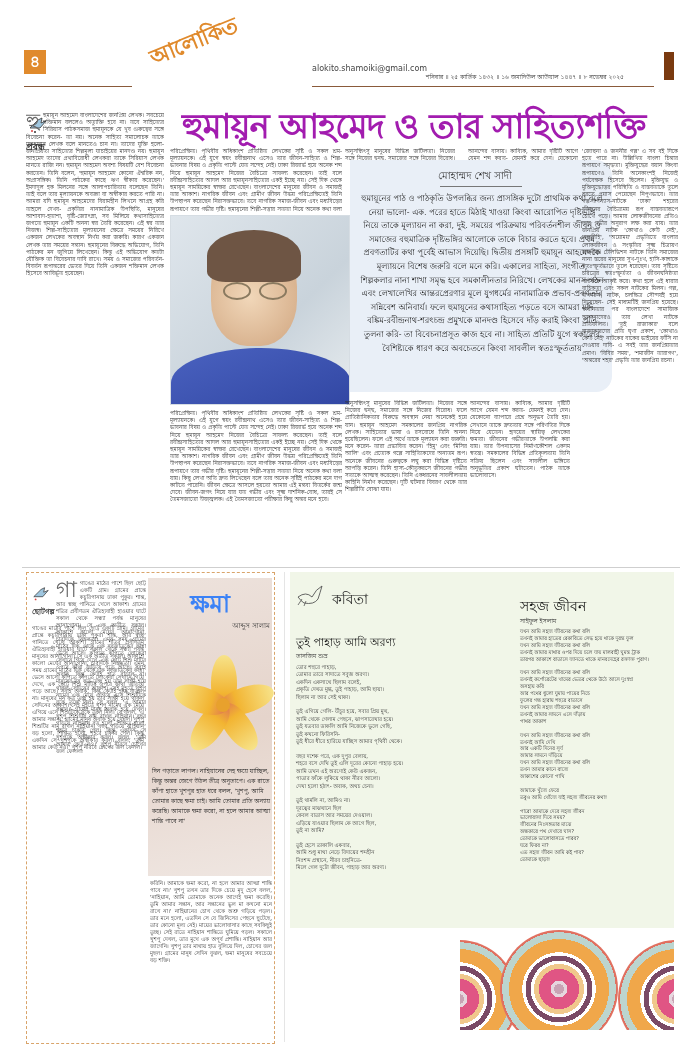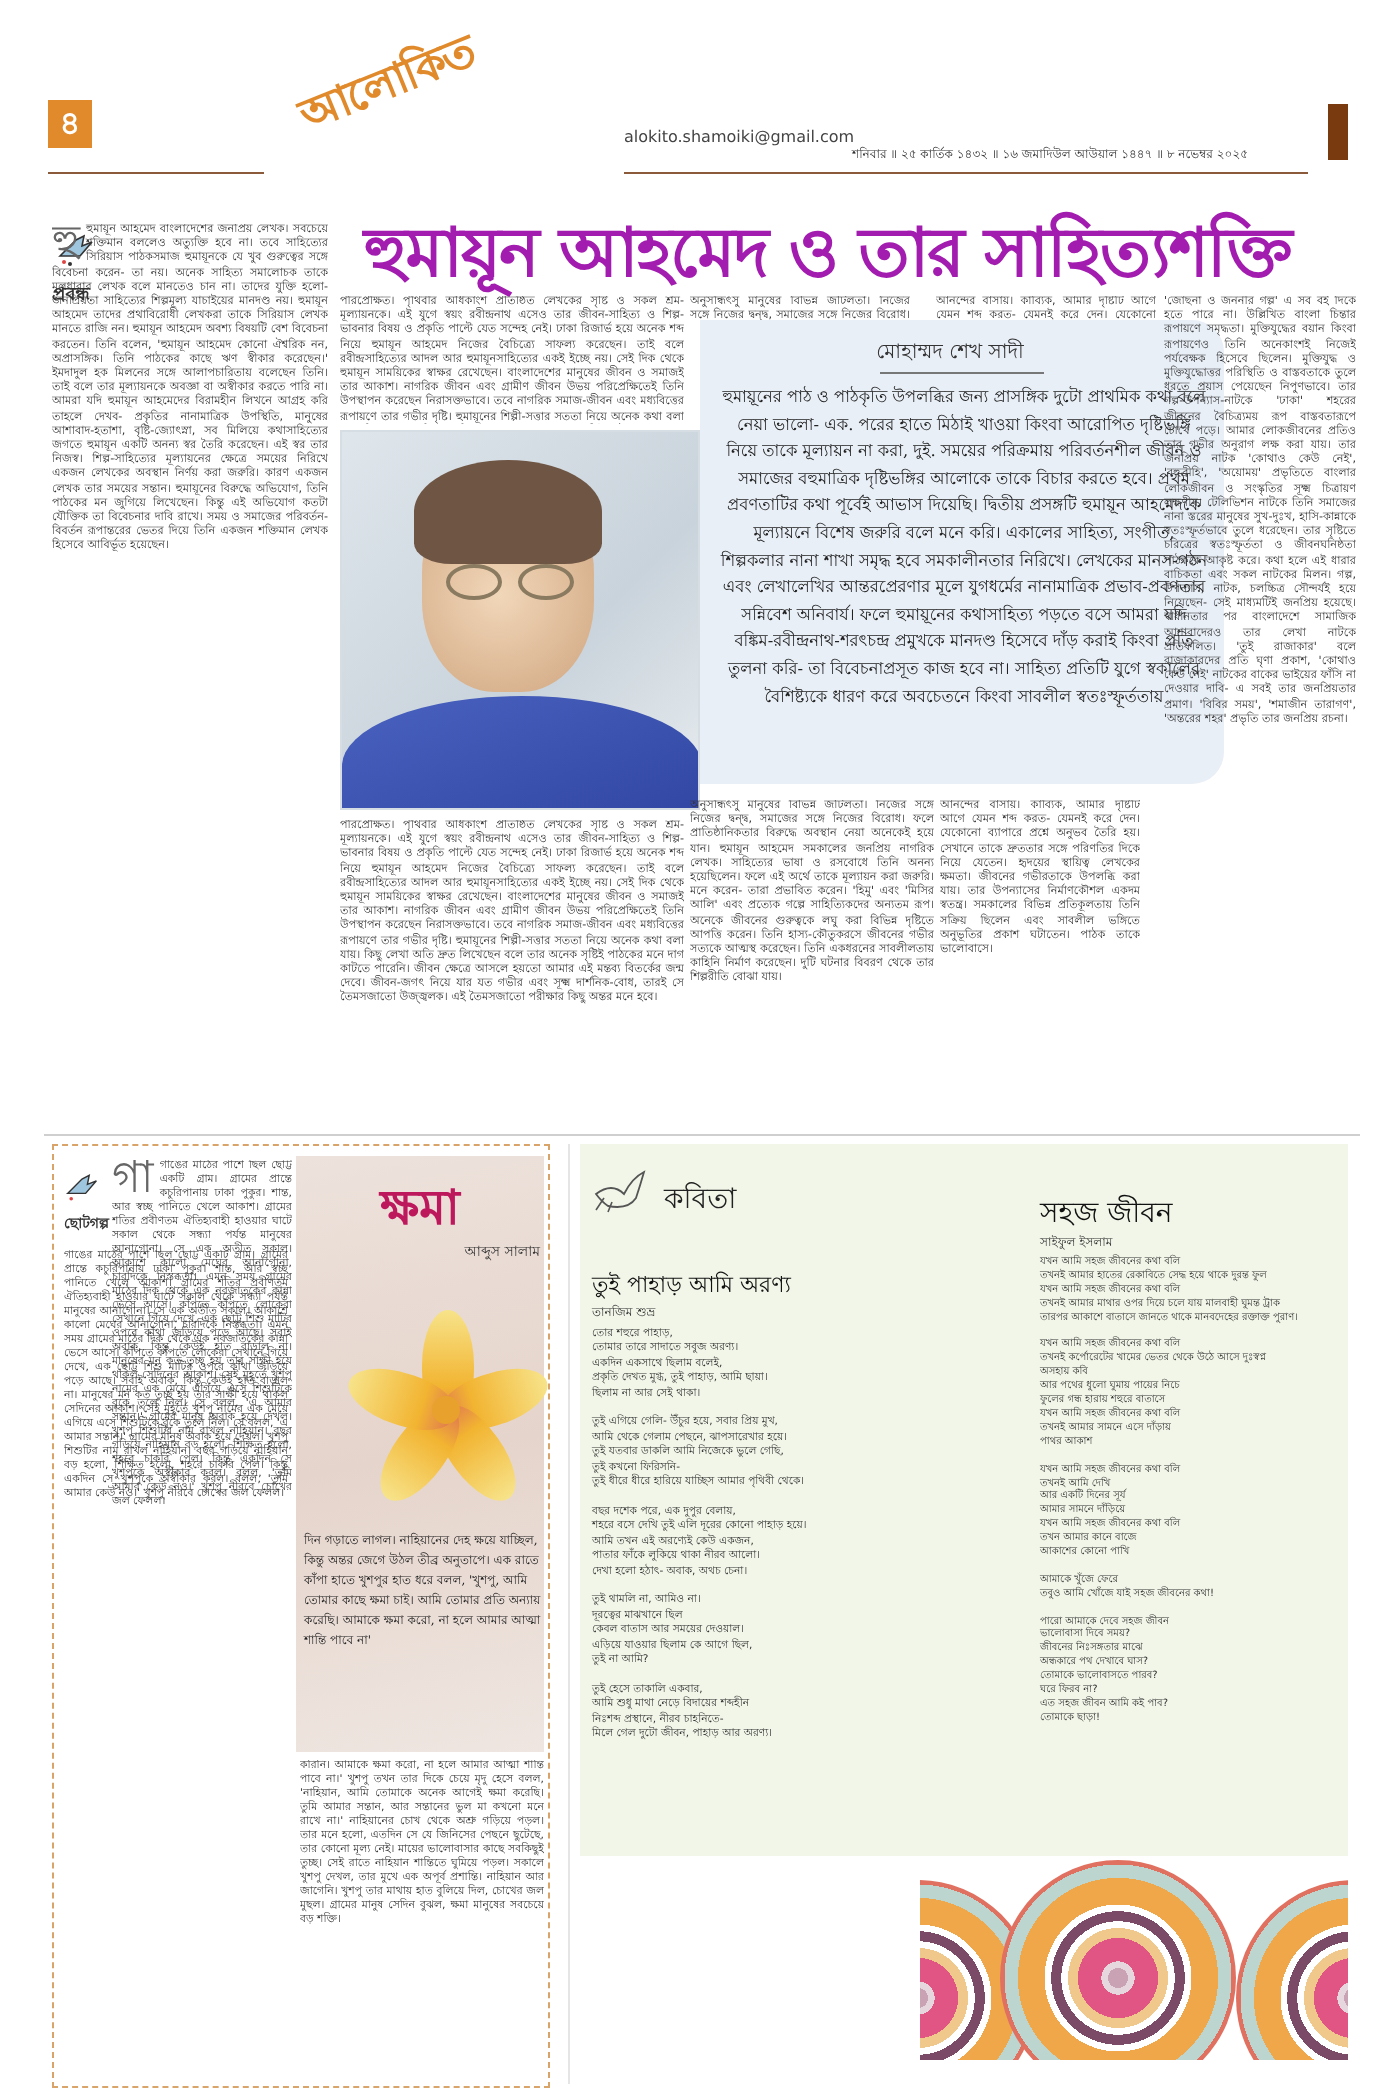--- a/index.html
+++ b/index.html
@@ -36,21 +36,21 @@
   .quote-box { position: absolute; left: 350px; top: 160px; width: 262px; height: 232px; background: #e9eff7; border-radius: 0 16px 16px 0; }
   .quote-author { position: absolute; left: 350px; top: 168px; width: 250px; text-align: center; font-family: "DejaVu Serif", serif; font-size: 10px; color: #333; }
   .quote-rule { position: absolute; left: 440px; top: 186px; width: 82px; height: 1px; background: #777; }
   .quote-text { position: absolute; left: 360px; top: 192px; width: 244px; text-align: center; font-family: "DejaVu Serif", serif; font-size: 8.2px; line-height: 13.6px; color: #222; }
 
   .feature-bottom-rule { position: absolute; left: 22px; top: 567px; width: 658px; height: 1px; background: #cfcfcf; }
   .story-frame { position: absolute; left: 26px; top: 572px; width: 249px; height: 472px; border: 1.5px dashed #d9a46a; }
   .story-icon { position: absolute; left: 32px; top: 585px; width: 18px; height: 18px; }
   .story-cat { position: absolute; left: 32px; top: 606px; font-size: 7px; font-weight: bold; color: #333; }
   .story-art { position: absolute; left: 148px; top: 578px; width: 124px; height: 298px; background: linear-gradient(170deg,#ede2dc,#e5d4cb 50%,#efe6e1); }
-  .story-title { position: absolute; left: 150px; top: 585px; width: 120px; text-align: center; font-family: "DejaVu Serif", serif; font-size: 24px; font-weight: bold; color: #be185d; }
+  .story-title { position: absolute; left: 150px; top: 585px; width: 120px; text-align: center; font-family: "DejaVu Serif", serif; font-size: 24px; font-weight: bold; color: #3b82f6; }
   .story-author { position: absolute; left: 150px; top: 620px; width: 120px; text-align: right; font-size: 7px; color: #333; }
   .flower { position: absolute; left: 166px; top: 650px; width: 110px; height: 110px; }
   .flower .petal { position: absolute; left: 45px; top: 5px; width: 26px; height: 55px; border-radius: 50% 50% 45% 45%; background: linear-gradient(#f7e38a,#f2b431 70%,#e07a50); transform-origin: 13px 52px; }
   .flower .center { position: absolute; left: 50px; top: 48px; width: 14px; height: 14px; border-radius: 50%; background: #e8a12d; }
   .story-quote { position: absolute; left: 152px; top: 766px; width: 122px; font-family: "DejaVu Serif", serif; font-size: 6px; line-height: 10px; color: #222; }
   .story-col { position: absolute; font-size: 5.4px; line-height: 7px; color: #333; text-align: justify; overflow: hidden; }
 
   
   .poem-box { position: absolute; left: 290px; top: 572px; width: 384px; height: 356px; background: #f1f6e8; }
   .dove { position: absolute; left: 296px; top: 585px; width: 34px; height: 22px; }

